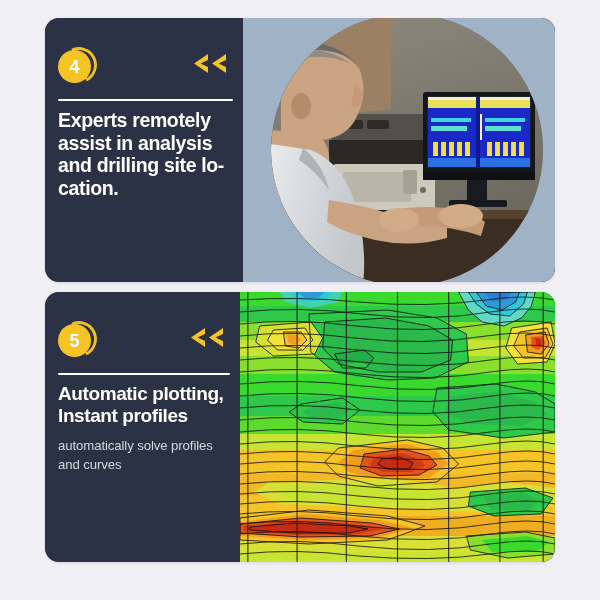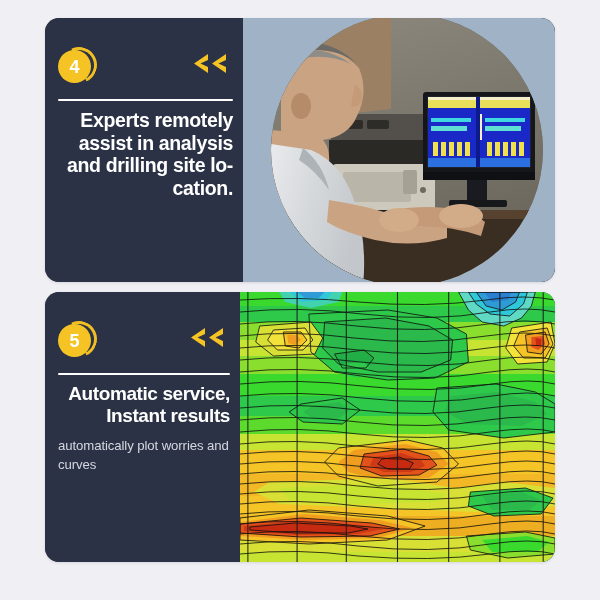--- a/index.html
+++ b/index.html
@@ -103,21 +103,20 @@
     border-radius: 1px;
   }
 
   
   .heading {
     color: #ffffff;
     font-weight: bold;
     font-size: 19.5px;
     line-height: 1.16;
     letter-spacing: -0.35px;
-    text-align: right;
   }
   #card-5 .heading { font-size: 19px; letter-spacing: -0.4px; }
 
   .body-text {
     color: #d5d8e0;
     font-size: 13.6px;
     line-height: 1.43;
     margin-top: 7px;
     letter-spacing: -0.1px;
   }
@@ -425,19 +424,19 @@
               <path d="M16 1 L16 7 L8.5 10.5 L16 14 L16 20 L2 10.5 Z" fill="#f6c324"></path>
             </svg>
             <svg width="17" height="21" viewBox="0 0 17 21" aria-hidden="true">
               <path d="M16 1 L16 7 L8.5 10.5 L16 14 L16 20 L2 10.5 Z" fill="#f6c324"></path>
             </svg>
           </div>
         </div>
 
         <div class="divider"></div>
 
-        <div class="heading">Automatic service, Instant results</div>
-        <div class="body-text">automatically plot worries and curves</div>
+        <div class="heading">Automatic plotting, Instant profiles</div>
+        <div class="body-text">automatically solve profiles and curves</div>
       </div>
     </div>
   </div>
 
 </div>
 
 </body></html>

